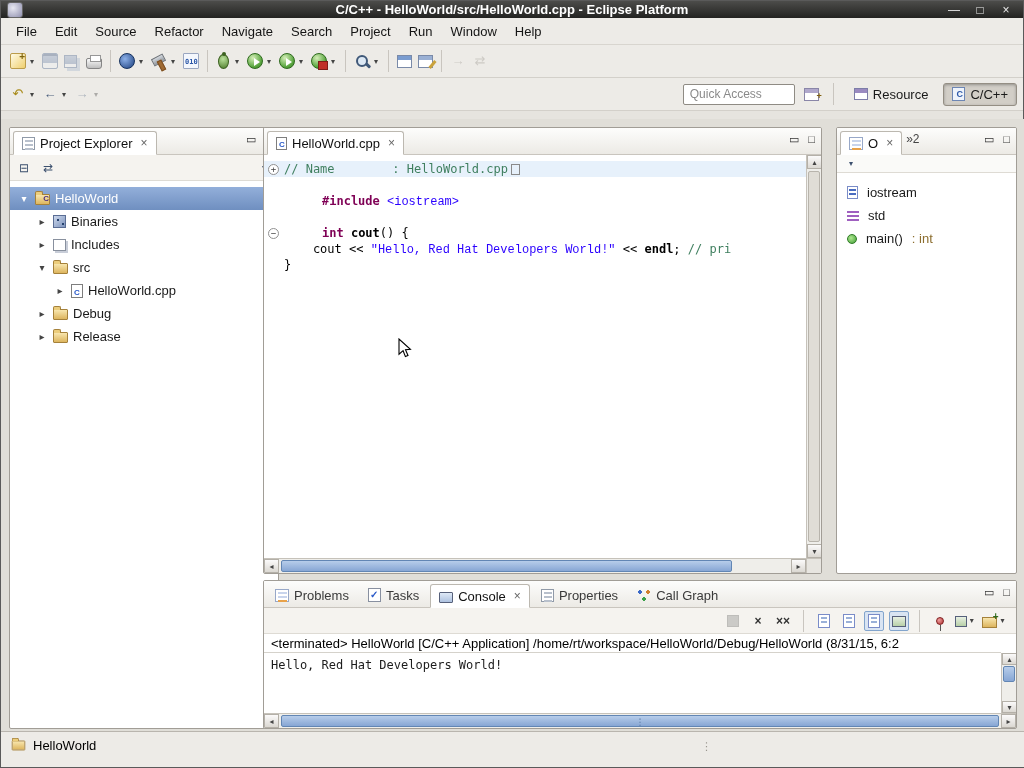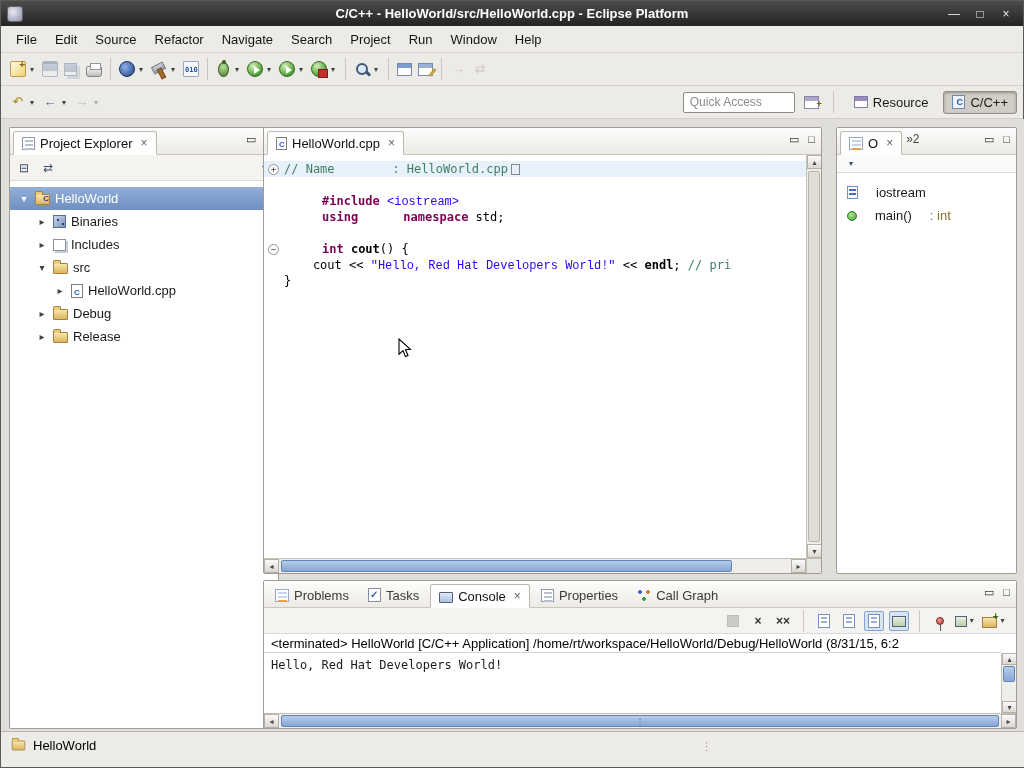--- a/index.html
+++ b/index.html
@@ -1,21 +1,21 @@
 <!DOCTYPE html>
 <html style="--keyword: #7f0055; --string: #2a00ff; --comment: #3f7f5f; --selection: #7f9cc9;"><head>
 <meta charset="utf-8">
 <style>
   * { box-sizing: border-box; margin: 0; padding: 0; }
   html,body { width:1024px; height:768px; overflow:hidden; }
   body { font-family:"Liberation Sans",sans-serif; font-size:13px; background:#d6d3ce; position:relative; }
   .window { position:absolute; inset:0; border:1px solid #5a5a5a; background:#e6e4df; }
 
   
-  .titlebar { height:25px; background:linear-gradient(#4c4c4a,#232321); display:flex; align-items:center; position:relative; }
+  .titlebar { height:17px; background:linear-gradient(#4c4c4a,#232321); display:flex; align-items:center; position:relative; }
   .app-icon { width:16px; height:16px; margin-left:6px; border-radius:3px;
     background:radial-gradient(circle at 5px 5px,#e8e8f2,#8f8fae); border:1px solid #666; }
   .title-text { position:absolute; left:0; right:0; text-align:center; color:#fff; font-weight:bold; font-size:13px; }
   .win-controls { margin-left:auto; display:flex; gap:4px; padding-right:6px; z-index:2; }
   .win-btn { width:22px; height:18px; color:#e8e8e8; font-size:12px; display:flex; align-items:center; justify-content:center; border-radius:2px; }
 
   
   .menubar { height:27px; background:#edebe7; border-bottom:1px solid #d8d5cf; display:flex; align-items:center; padding-left:6px; }
   .menu-item { padding:4px 9px; color:#151515; }
 
@@ -126,21 +126,21 @@
   .corner { position:absolute; right:0; bottom:0; width:15px; height:15px; background:#e7e5e0; border-left:1px solid #c6c2ba; border-top:1px solid #c6c2ba; }
   .sb-btn { width:15px; height:14px; flex:none; background:linear-gradient(#fbfafa,#dbd8d2); border:1px solid #b4b0a8; color:#444;
     font-size:8px; display:flex; align-items:center; justify-content:center; }
   .sb-track { flex:1; position:relative; }
   .thumb-blue { position:absolute; background:linear-gradient(#b7cdea,#87a6d4); border:1px solid #6286b4; border-radius:2px; }
   .thumb-gray { position:absolute; background:#e0ddd6; border:1px solid #b8b4ac; border-radius:2px; }
   .grip { position:absolute; left:50%; top:1px; transform:translateX(-50%); color:#4a6a96; font-size:9px; }
 
   
   .olist { padding-top:8px; }
-  .oitem { height:23px; display:flex; align-items:center; gap:18px; padding-left:10px; color:#1a1a1a; }
+  .oitem { height:23px; display:flex; align-items:center; gap:9px; padding-left:10px; color:#1a1a1a; }
   .oi-include { width:11px; height:13px; background:#fff; border:1px solid #7a8cc8; position:relative; flex:none; }
   .oi-include::before { content:""; position:absolute; left:1px; top:2px; right:1px; height:8px;
     background:repeating-linear-gradient(180deg,#4a6cc0 0 2px,transparent 2px 4px); }
   .oi-namespace { width:12px; height:10px; flex:none; background:repeating-linear-gradient(180deg,#a060c0 0 2px,transparent 2px 4px); }
   .oi-func { width:10px; height:10px; flex:none; border-radius:50%; background:radial-gradient(circle at 3px 3px,#b0e890,#3f9c35); border:1px solid #2f7b26; }
   .otype { color:#8c6d2e; }
   .badge { font-size:12px; color:#444; margin-left:4px; align-self:center; margin-bottom:4px; }
 
   
   .ctabs-strip { display:flex; align-items:flex-end; }
@@ -394,24 +394,20 @@
         </div>
         <div class="code-line">
             <span class="gut"></span>
             <span class="ltext"></span>
           </div>
         <div class="code-line">
           <span class="gut"></span>
           <span class="ltext"><span class="tk-kw">#include</span><span class="tk-str"> &lt;iostream&gt;</span></span>
         </div>
         <div class="code-line">
-          <span class="gut"></span>
-          <span class="ltext"><span class="tk-kw">using</span><span class="tk-kw"> namespace</span><span> std;</span></span>
-        </div>
-        <div class="code-line">
             <span class="gut"></span>
             <span class="ltext"></span>
           </div>
         <div class="code-line">
           <span class="gut">
               <span class="fold">−</span>
             </span>
           <span class="ltext"><span class="tk-kw">int</span><span class="tk-fn"> cout</span><span>() {</span></span>
         </div>
         <div class="code-line">
@@ -455,20 +451,24 @@
       </div>
       <div class="vtools" style="height:18px; background:#fafaf8;">
         <span class="vtool small">▾</span>
       </div>
       <div class="olist">
         <div class="oitem">
           <span class="oi-include"></span>
           <span>iostream</span>
         </div>
         <div class="oitem">
+          <span class="oi-namespace"></span>
+          <span>std</span>
+        </div>
+        <div class="oitem">
           <span class="oi-func"></span>
           <span>main()</span>
             <span class="otype"> : int</span>
         </div>
       </div>
     </div>
 
     <div class="view" style="left:262px; top:461px; width:754px; height:149px;">
       <div class="vhead ctabs-strip">
         <span class="vtab">

